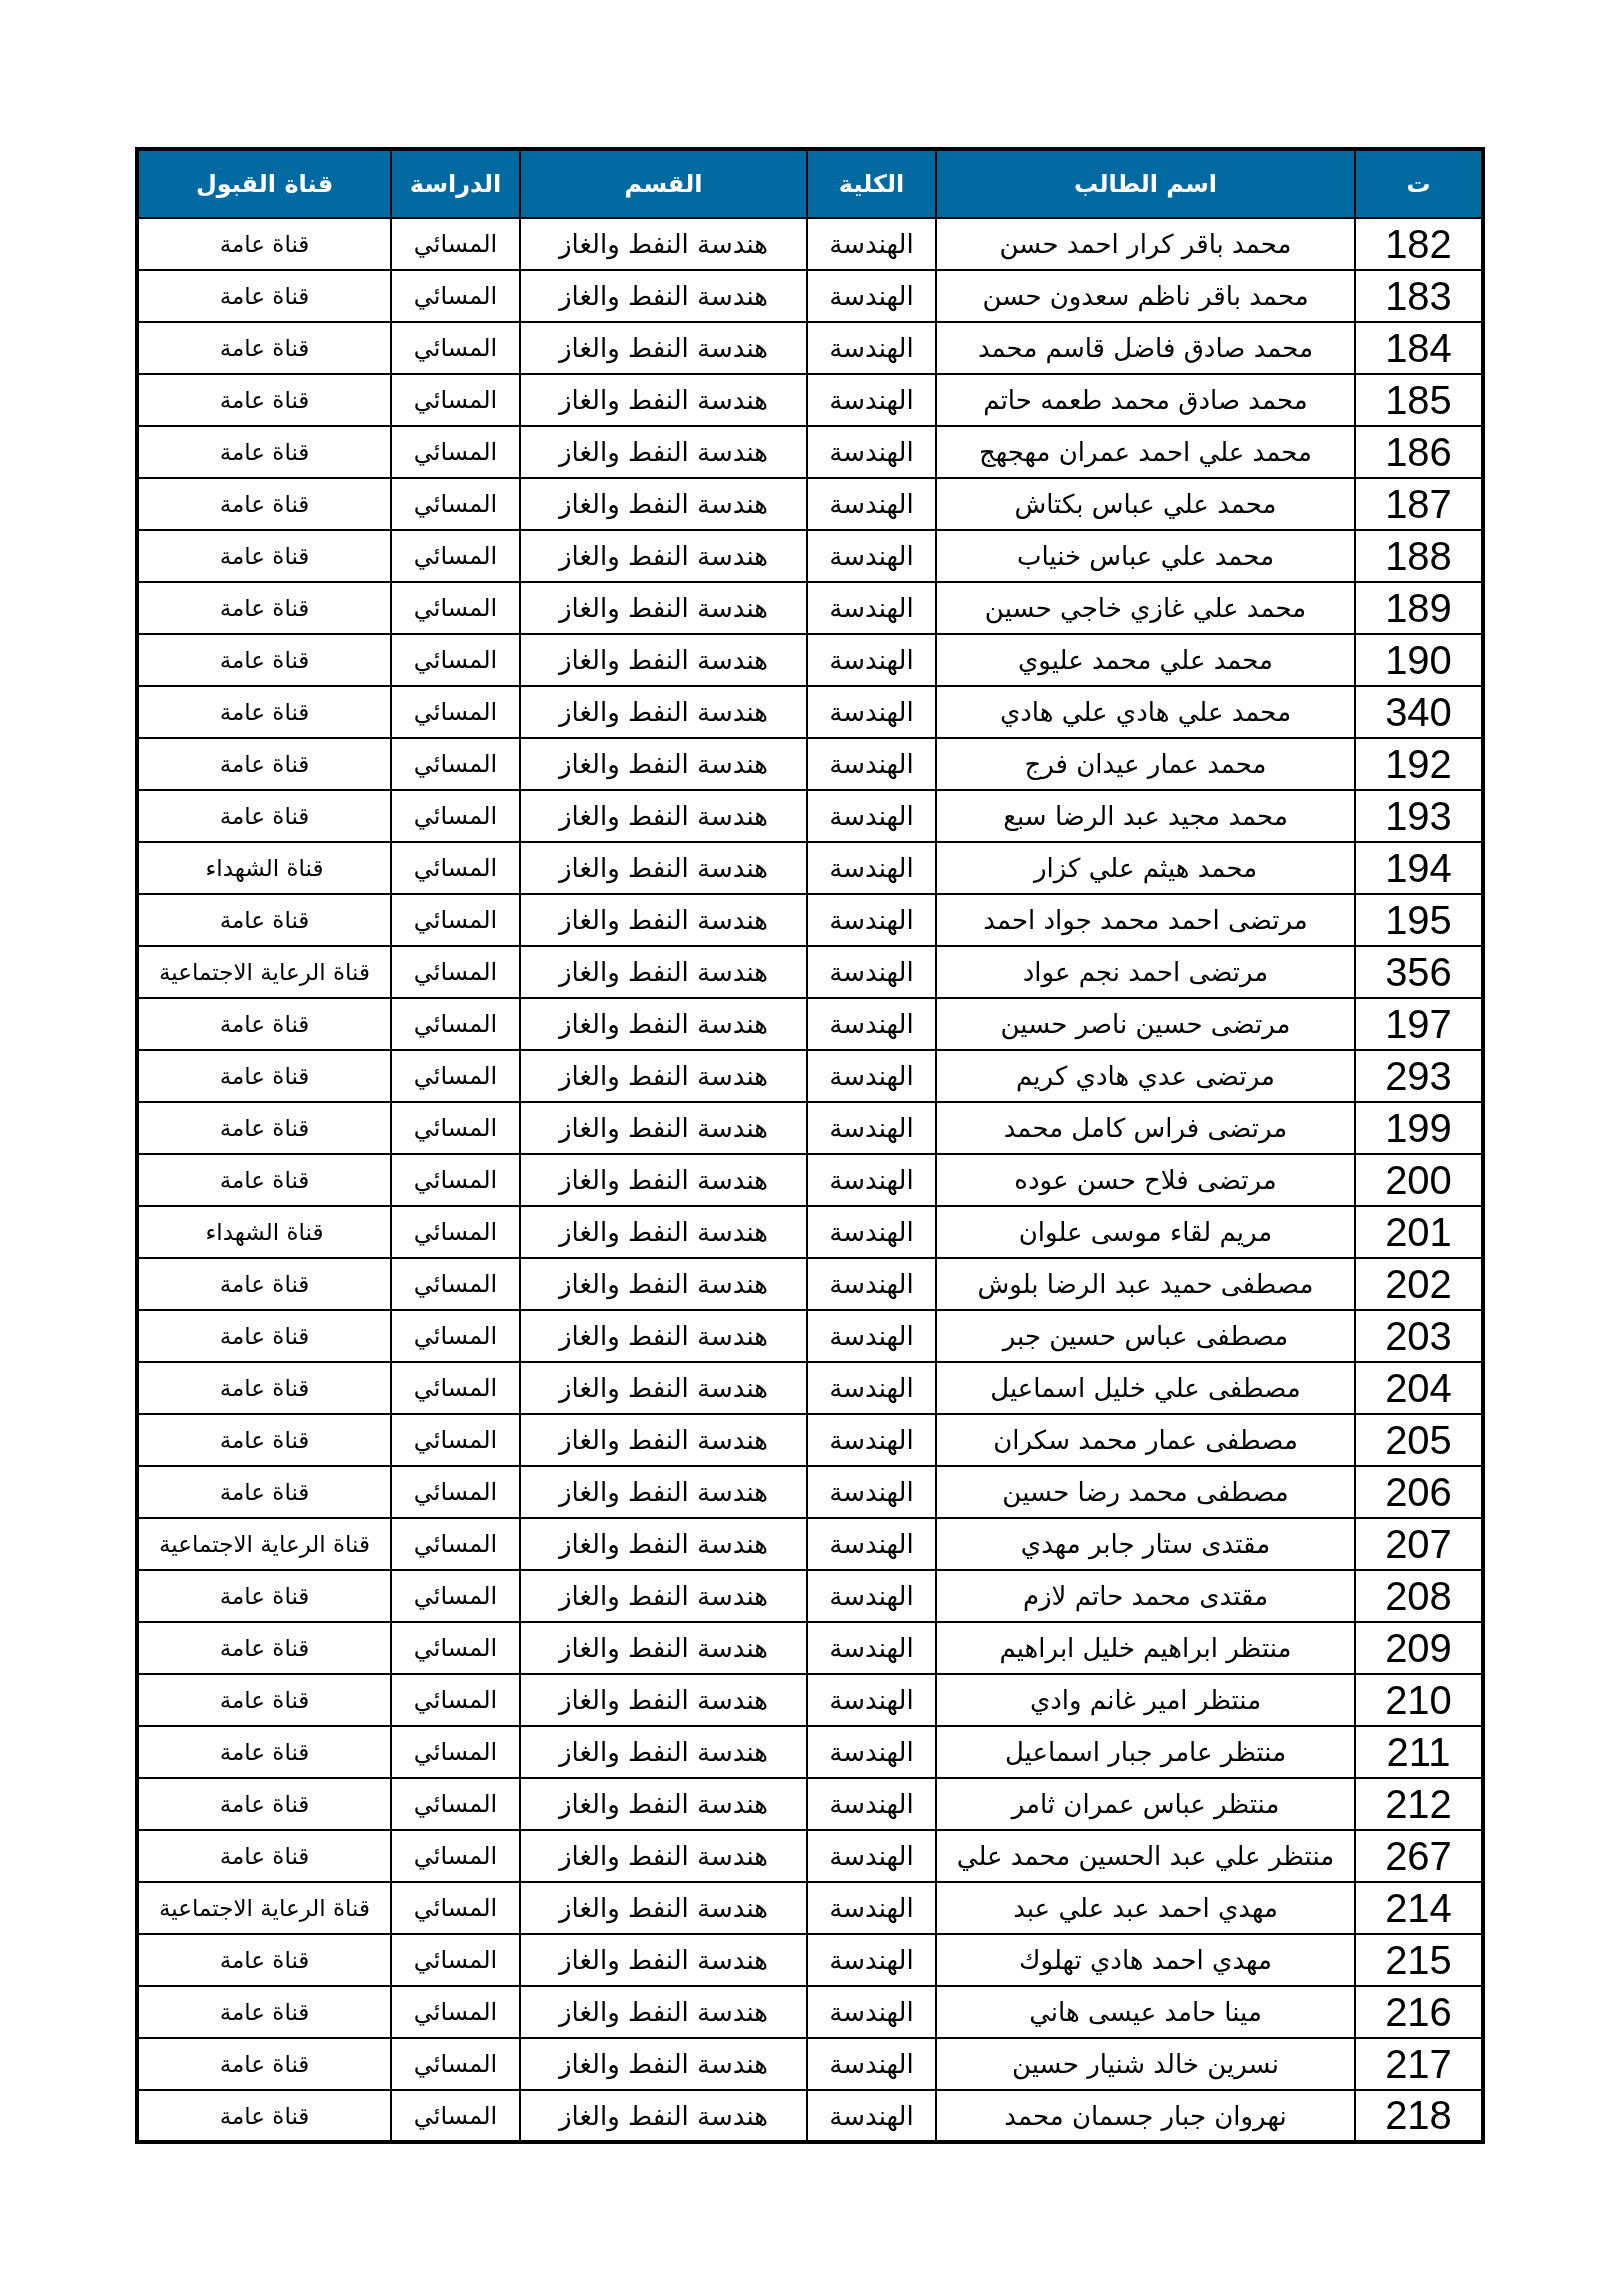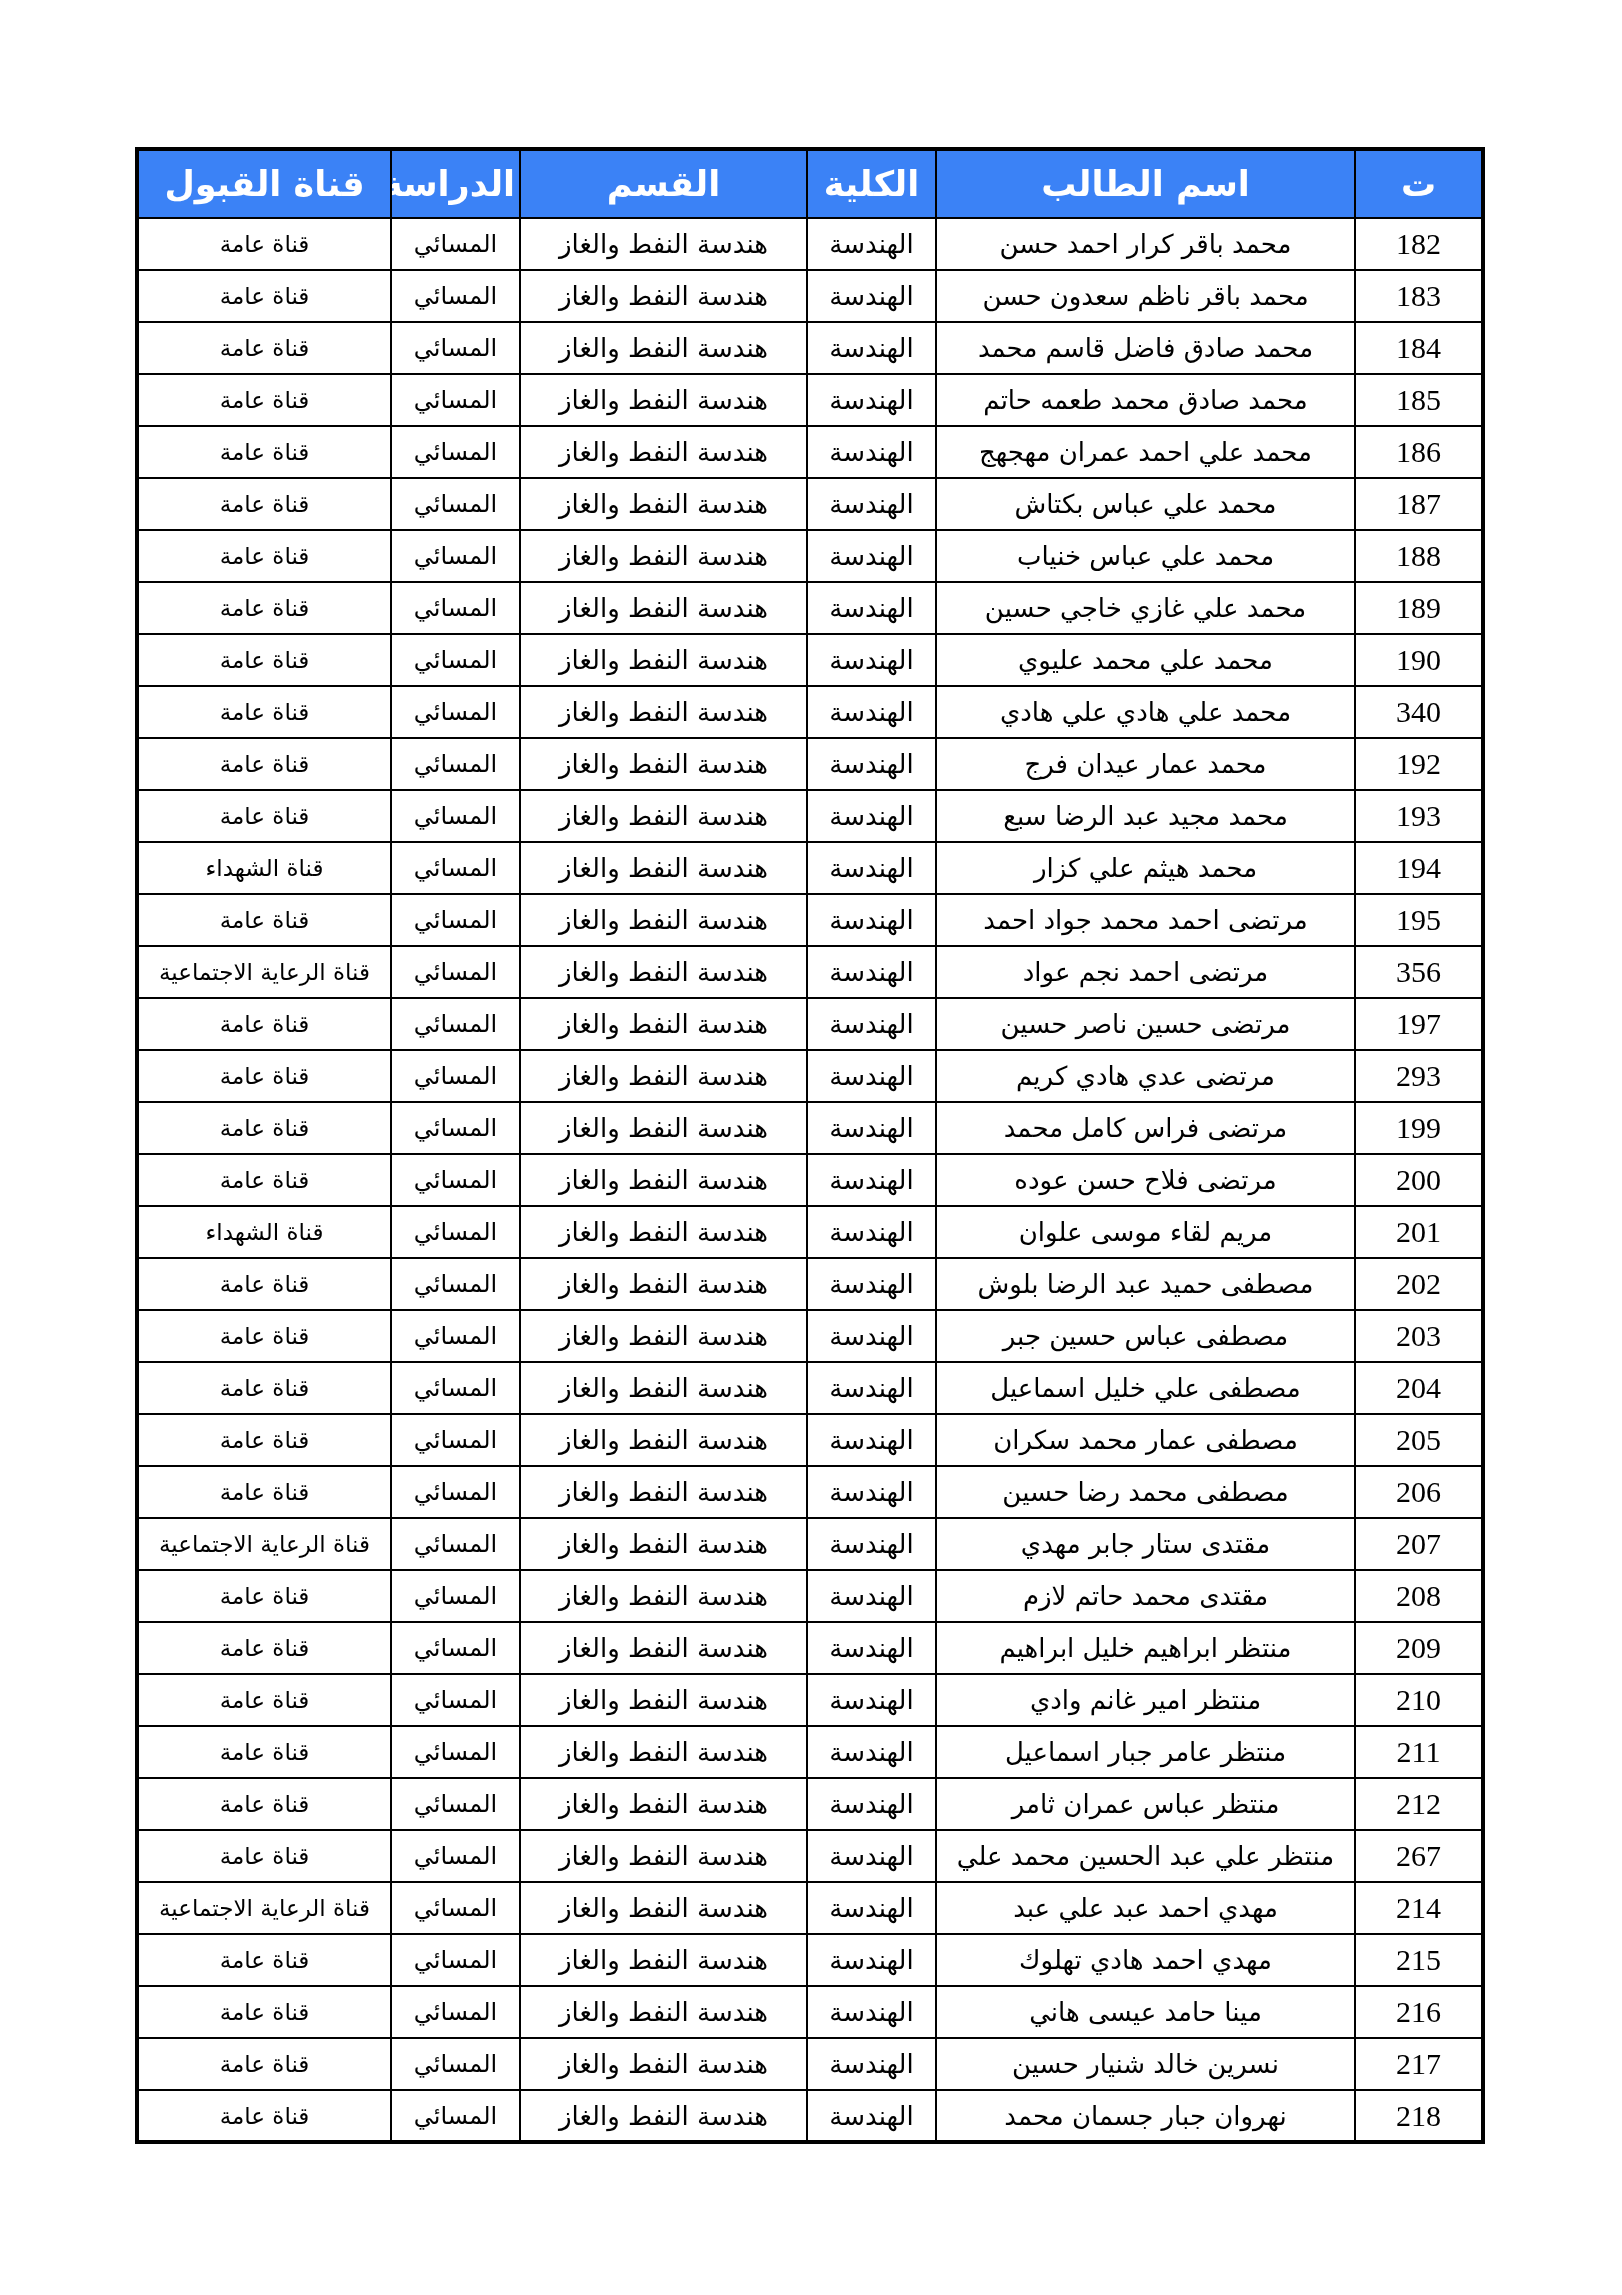--- a/index.html
+++ b/index.html
@@ -23,27 +23,27 @@
   table.students td, table.students th{
     border:2.6px solid #000000;
     text-align:center;
     vertical-align:middle;
     overflow:hidden;
     padding:0 3.9px;
     color:#000000;
   }
   tr.header-row{height:69px;}
   tr.header-row th{
-    background:#3b82f6;
+    background:#0369a1;
     color:#ffffff;
-    font-size:35px;
+    font-size:24px;
     font-weight:bold;
   }
   tr.row{height:52px;background:#ffffff;}
-  td.c-no{font-size:30px;font-family:Liberation Serif, serif;}
+  td.c-no{font-size:40px;font-family:Liberation Sans, sans-serif;}
   td.c-name{font-size:26px;}
   td.c-college{font-size:26px;}
   td.c-dept{font-size:26px;}
   td.c-study{font-size:24px;}
   td.c-channel{font-size:23px;white-space:nowrap;}
 </style>
 </head>
 <body>
 
 <div class="page">

